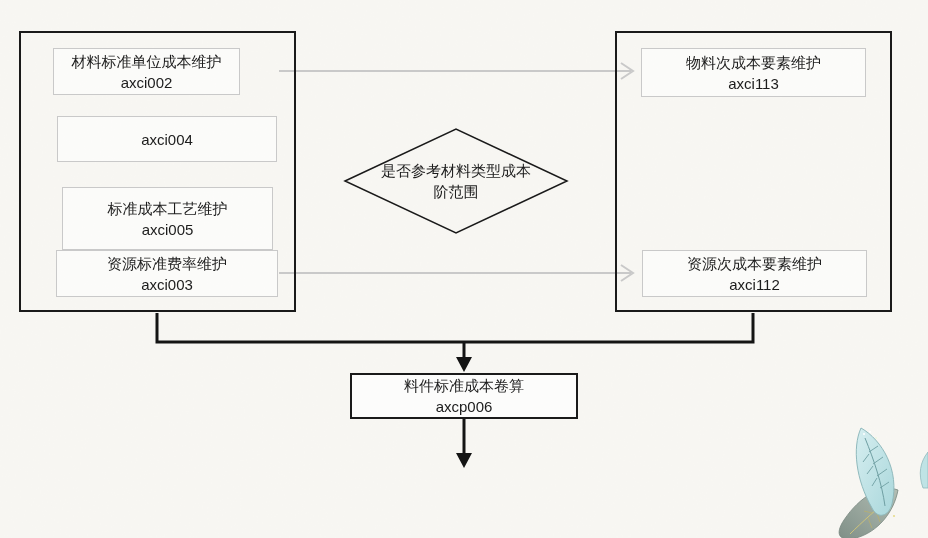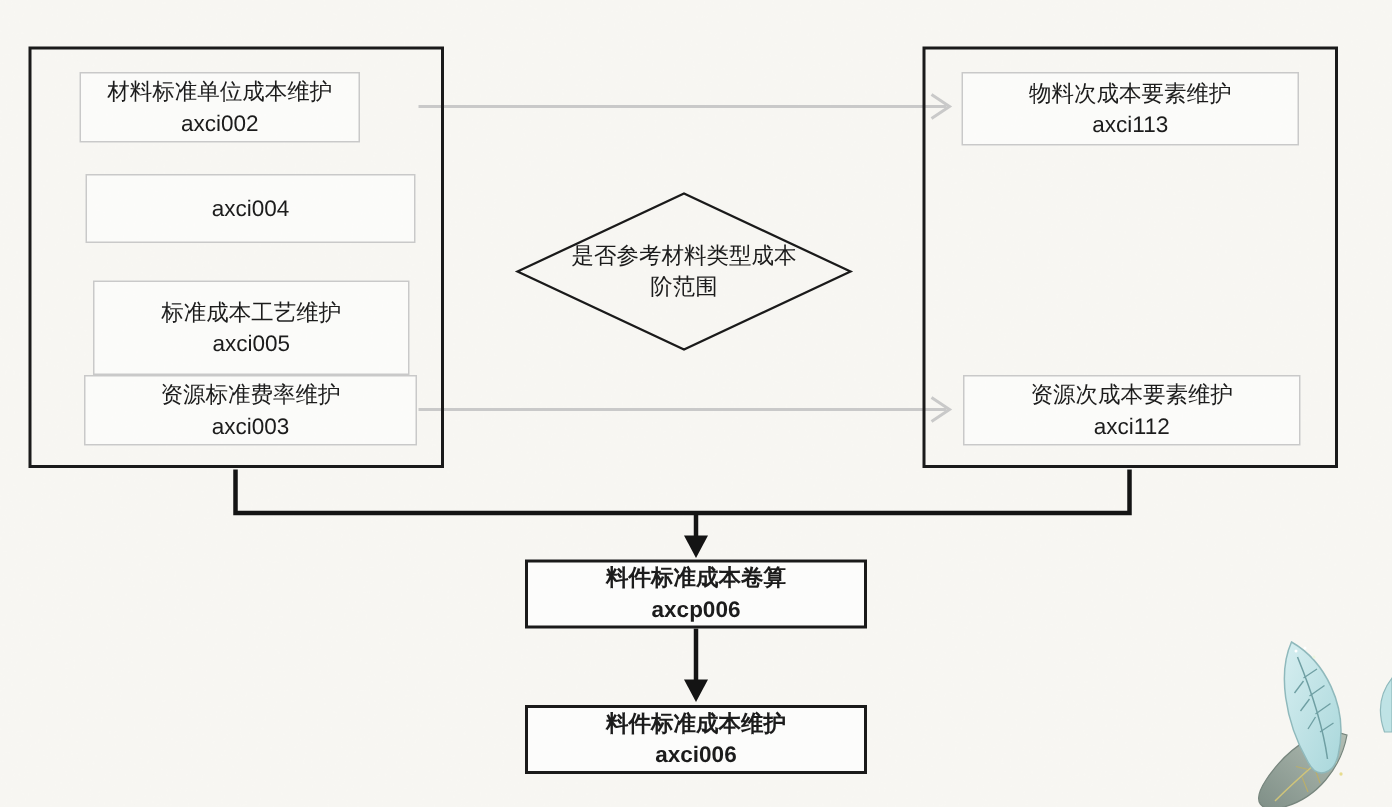--- a/index.html
+++ b/index.html
@@ -30,21 +30,20 @@
     background:rgba(255,255,255,0.55);
     display:flex;flex-direction:column;
     align-items:center;justify-content:center;
     text-align:center;
     color:#1c1c1c;
     font-size:15px;line-height:21px;
   }
   .node.dark{
     border:2px solid #1a1a1a;
     background:rgba(255,255,255,0.65);
-    font-weight:bold;
   }
   .decision-text{
     position:absolute;
     left:356px;top:159px;width:200px;height:44px;
     display:flex;flex-direction:column;
     align-items:center;justify-content:center;
     text-align:center;
     color:#1c1c1c;font-size:15px;line-height:21px;
   }
   .leaves{
@@ -125,24 +124,20 @@
 
   <div class="decision-text">
     <span>是否参考材料类型成本</span>
     <span>阶范围</span>
   </div>
 
   <div class="node dark" style="left:350px;top:373px;width:228px;height:46px">
     <span>料件标准成本卷算</span>
     <span>axcp006</span>
   </div>
-  <div class="node dark" style="left:350px;top:470px;width:228px;height:46px">
-    <span>料件标准成本维护</span>
-    <span>axci006</span>
-  </div>
 
   <svg class="leaves" viewBox="0 0 100 126">
     <defs>
       <linearGradient id="tealLeaf" x1="0" y1="0" x2="1" y2="1">
         <stop offset="0" stop-color="#d6eef0"></stop>
         <stop offset="1" stop-color="#a9d7db"></stop>
       </linearGradient>
       <linearGradient id="grayLeaf" x1="1" y1="0" x2="0" y2="1">
         <stop offset="0" stop-color="#b3beb4"></stop>
         <stop offset="1" stop-color="#7f8f87"></stop>

